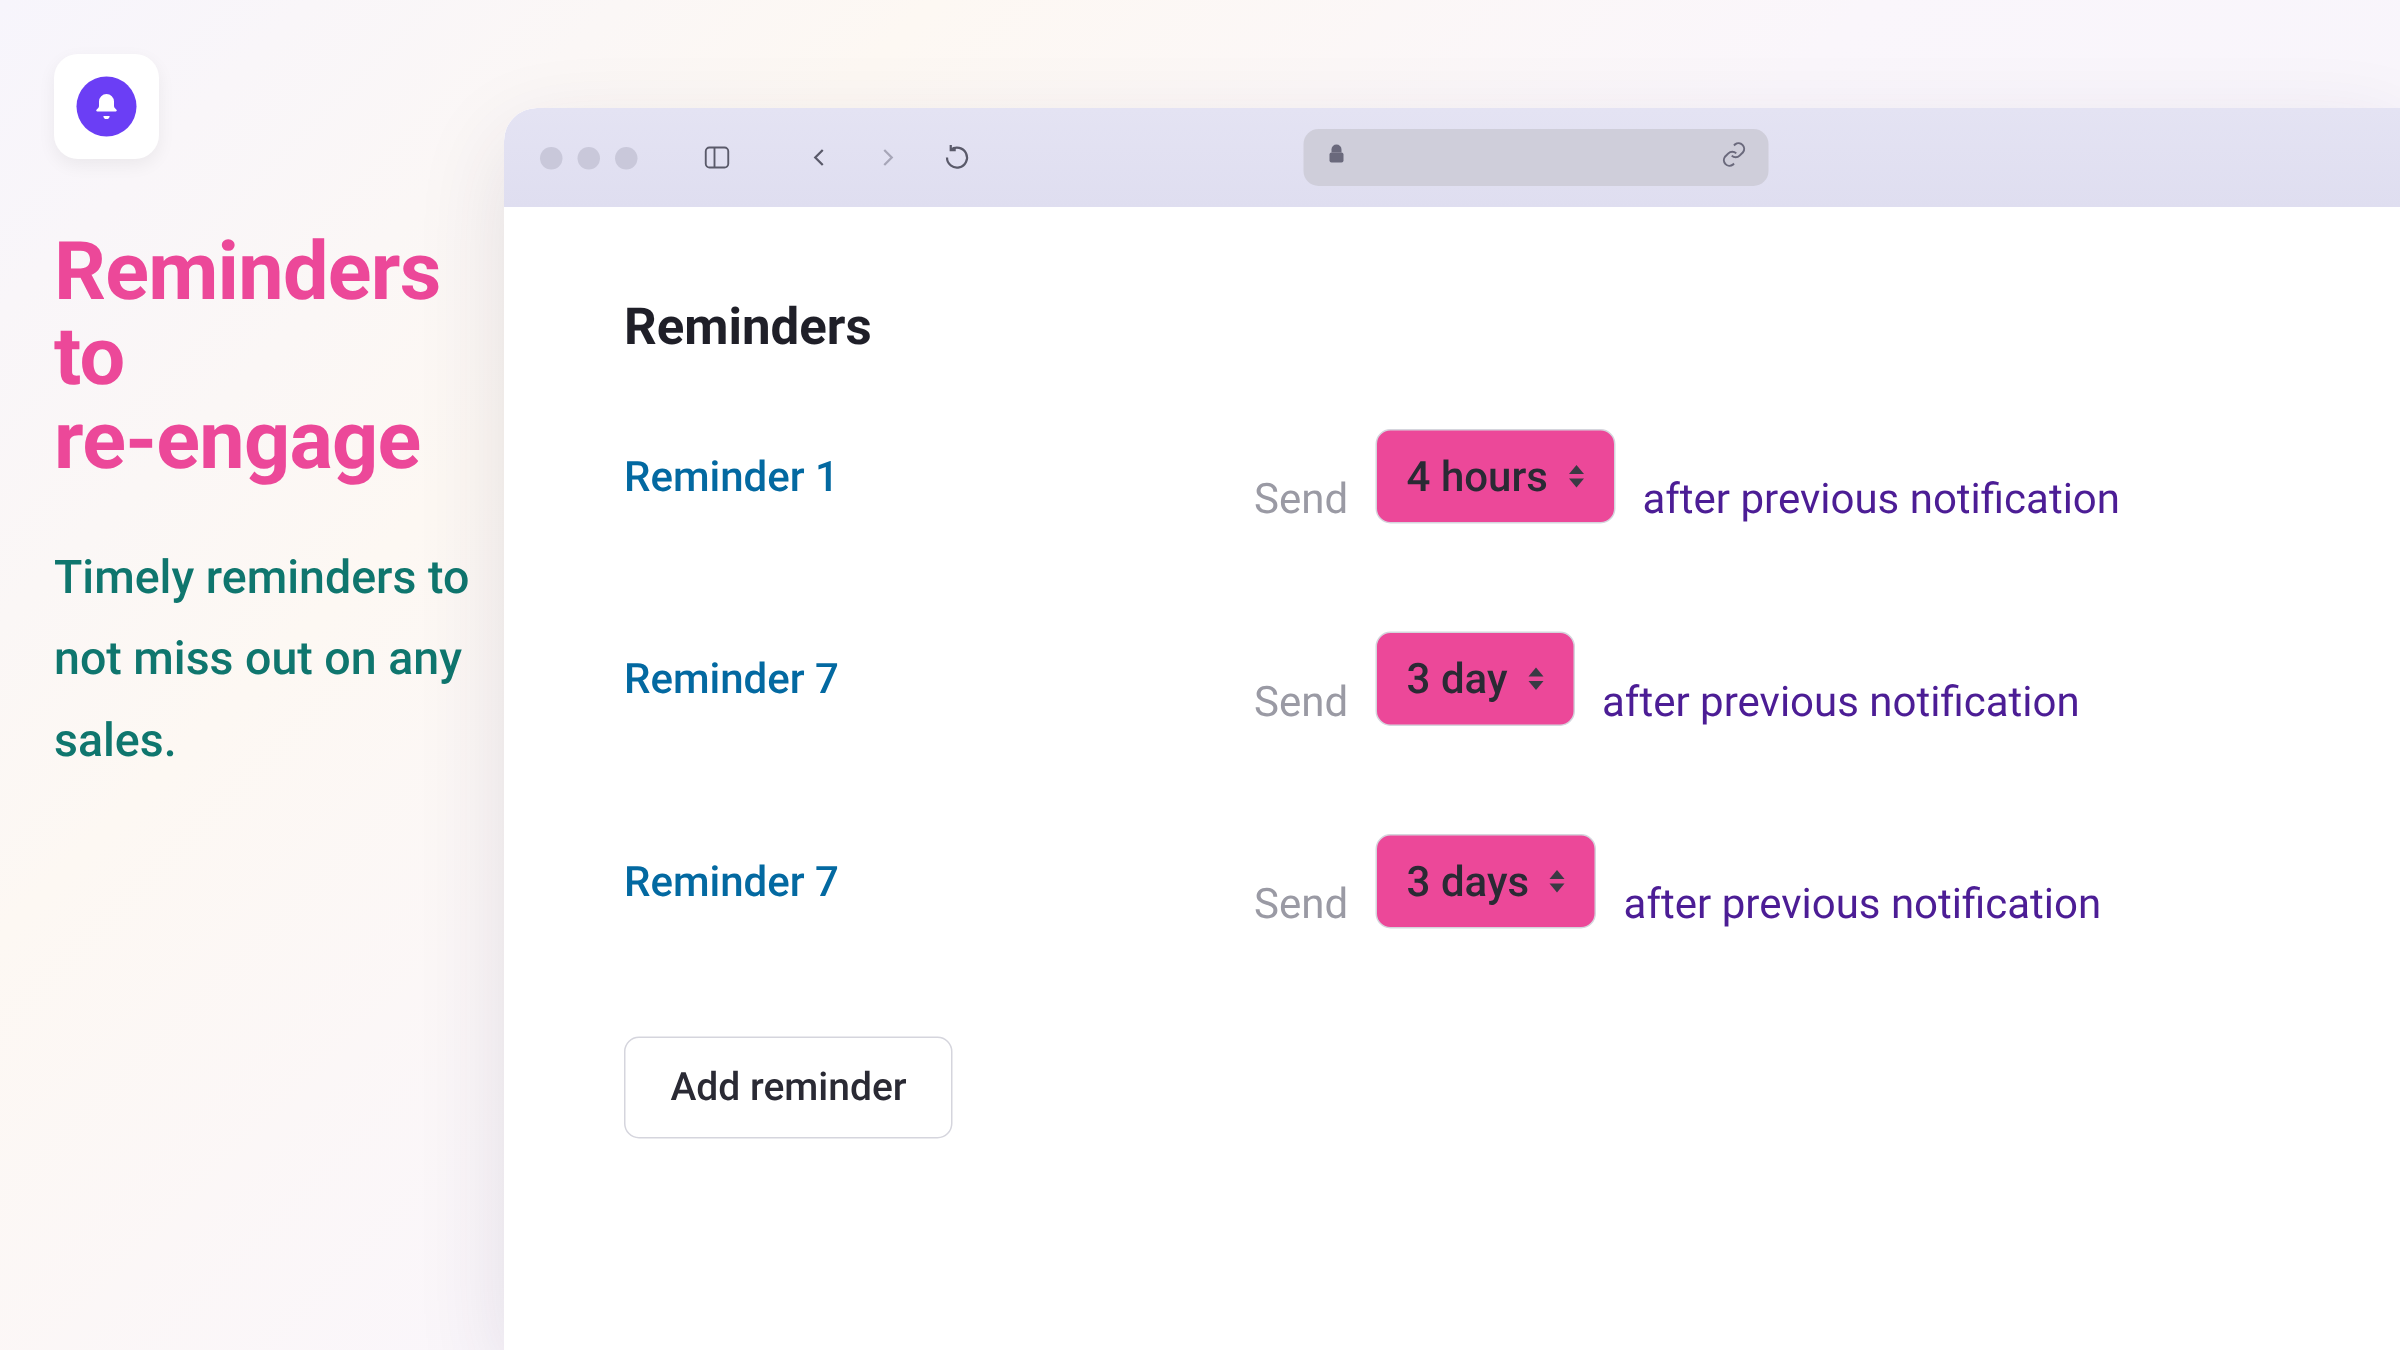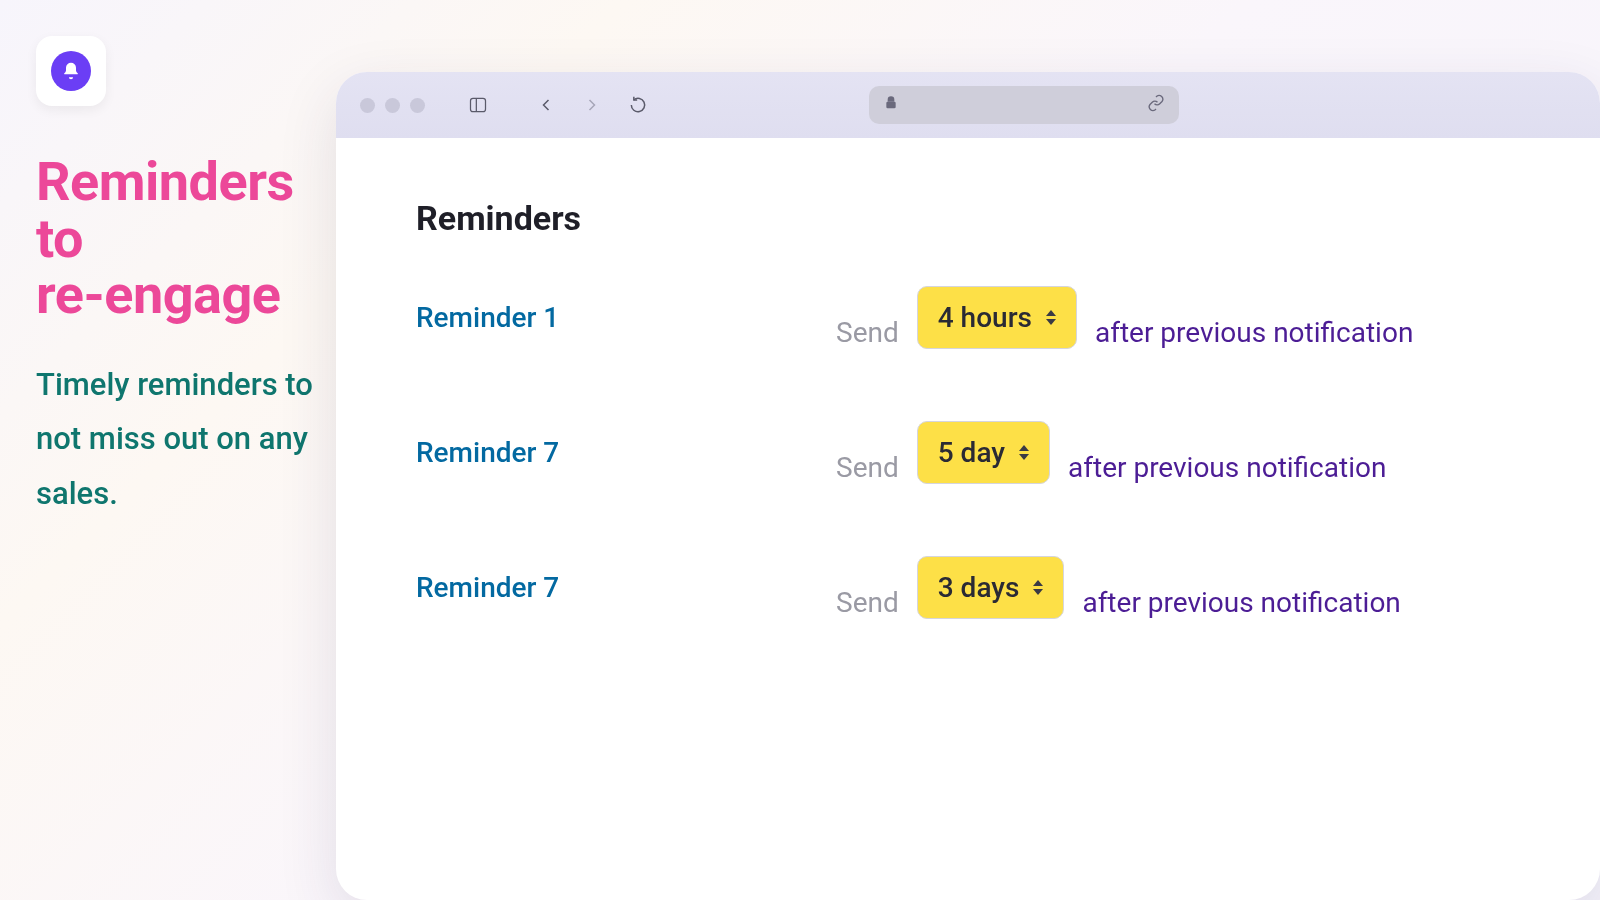--- a/index.html
+++ b/index.html
@@ -67,21 +67,20 @@
   .browser {
     position: absolute;
     left: 336px;
     top: 72px;
     right: 0;
     bottom: 0;
     background: #ffffff;
     border-top-left-radius: 22px;
     box-shadow: 0 20px 60px rgba(50,40,80,0.12);
     overflow: hidden;
-    border-radius: 31px;
   }
   .browser-chrome {
     height: 66px;
     background: linear-gradient(180deg, #e4e3f3 0%, #dfdef0 100%);
     display: flex;
     align-items: center;
     padding: 0 24px;
     gap: 16px;
     border-top-left-radius: 22px;
   }
@@ -153,21 +152,21 @@
   }
   .select-box {
     border: 1.5px solid #d5d5dd;
     border-radius: 10px;
     padding: 14px 20px;
     display: flex;
     align-items: center;
     gap: 14px;
     color: #2a2a34;
     font-weight: 500;
-    background: #fde047;
+    background: #ec4899;
     cursor: pointer;
   }
   .select-caret {
     display: flex;
     flex-direction: column;
     gap: 1px;
   }
   .select-caret::before {
     content: "";
     width: 0; height: 0;
@@ -274,33 +273,34 @@
         </div>
         <span class="after-text">after previous notification</span>
       </div>
     </div>
 
     <div class="reminder-row">
       <div class="reminder-label">Reminder 7</div>
       <div class="reminder-config">
         <span class="send-text">Send</span>
         <div class="select-box">
-          <span>5 day</span>
+          <span>3 day</span>
           <span class="select-caret"></span>
         </div>
         <span class="after-text">after previous notification</span>
       </div>
     </div>
 
     <div class="reminder-row">
       <div class="reminder-label">Reminder 7</div>
       <div class="reminder-config">
         <span class="send-text">Send</span>
         <div class="select-box">
           <span>3 days</span>
           <span class="select-caret"></span>
         </div>
         <span class="after-text">after previous notification</span>
       </div>
     </div>
 
+    <div class="add-btn">Add reminder</div>
   </div>
 </div>
 
 </body></html>

